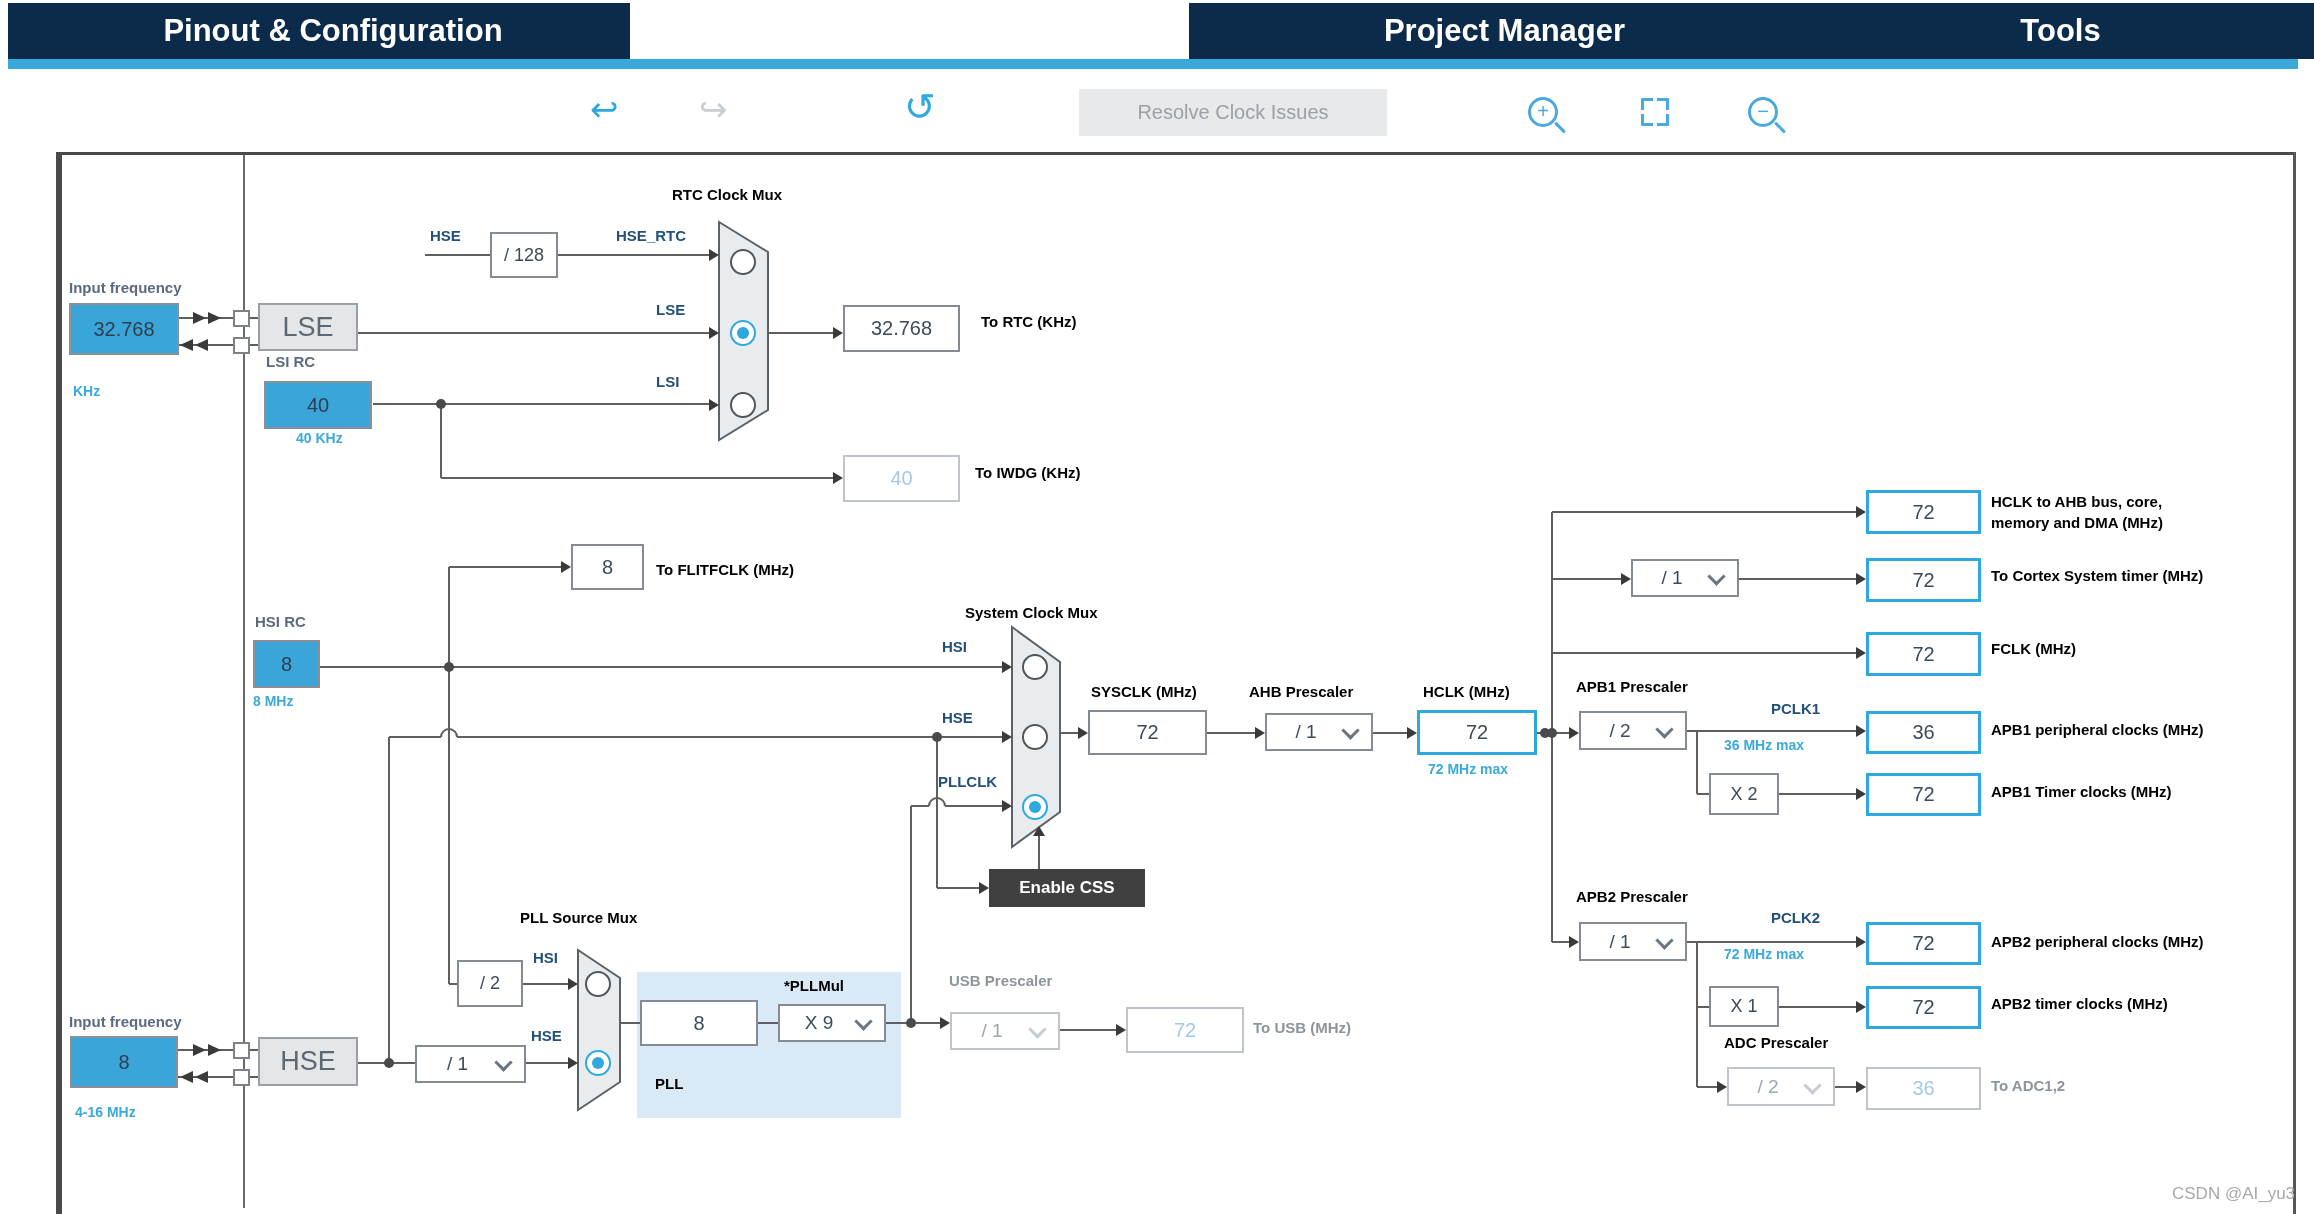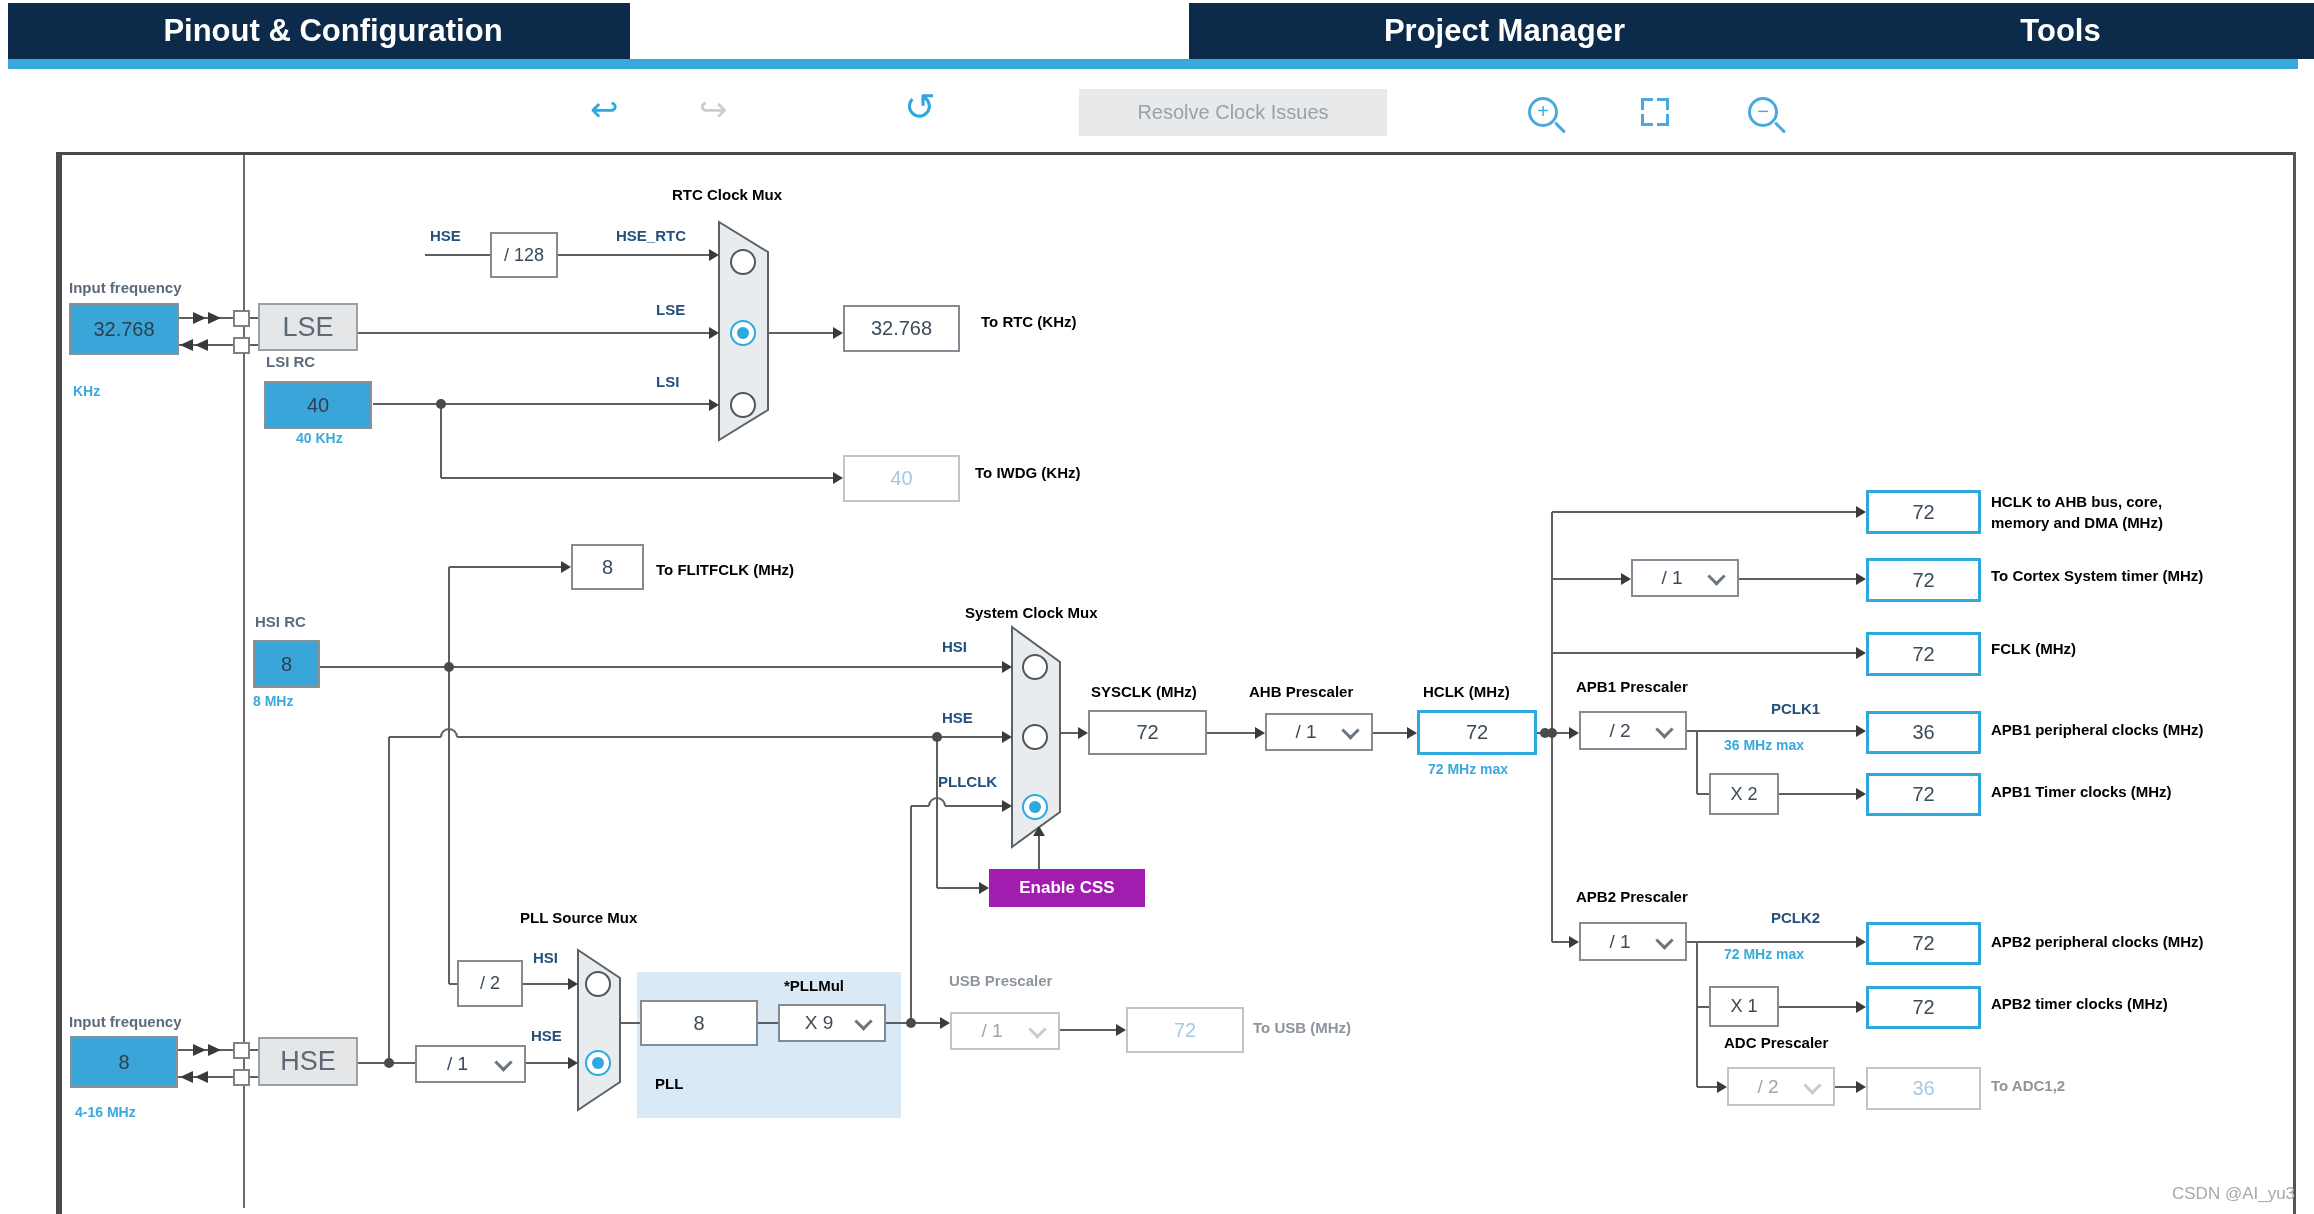--- a/index.html
+++ b/index.html
@@ -52,21 +52,21 @@
   .dd.dis .chev{border-color:#c6ccd1;}
 
   
   .radio{position:absolute;width:22px;height:22px;border:2px solid #4f565c;border-radius:50%;
          background:#fff;box-sizing:content-box;cursor:pointer;}
   .radio.sel{border-color:#2da9e0;}
   .radio.sel::after{content:"";position:absolute;left:5px;top:5px;width:12px;height:12px;
          border-radius:50%;background:#2da9e0;}
   .sq{position:absolute;width:13px;height:13px;background:#fff;border:2px solid #7d8288;}
   .panel{position:absolute;background:#d9e9f6;}
-  .css-btn{position:absolute;left:989px;top:869px;width:156px;height:38px;background:#a21caf;
+  .css-btn{position:absolute;left:989px;top:869px;width:156px;height:38px;background:#404040;
          color:#fff;font-weight:bold;font-size:17px;display:flex;align-items:center;justify-content:center;cursor:pointer;}
   .wm{position:absolute;left:2172px;top:1184px;color:#a8a8a8;font-size:17px;white-space:nowrap;}
   .two-line{line-height:21px;height:41px;overflow:hidden;}
   svg.layer{position:absolute;left:0;top:0;}
 </style>
 </head>
 <body>
 
 <div id="canvas">
 

